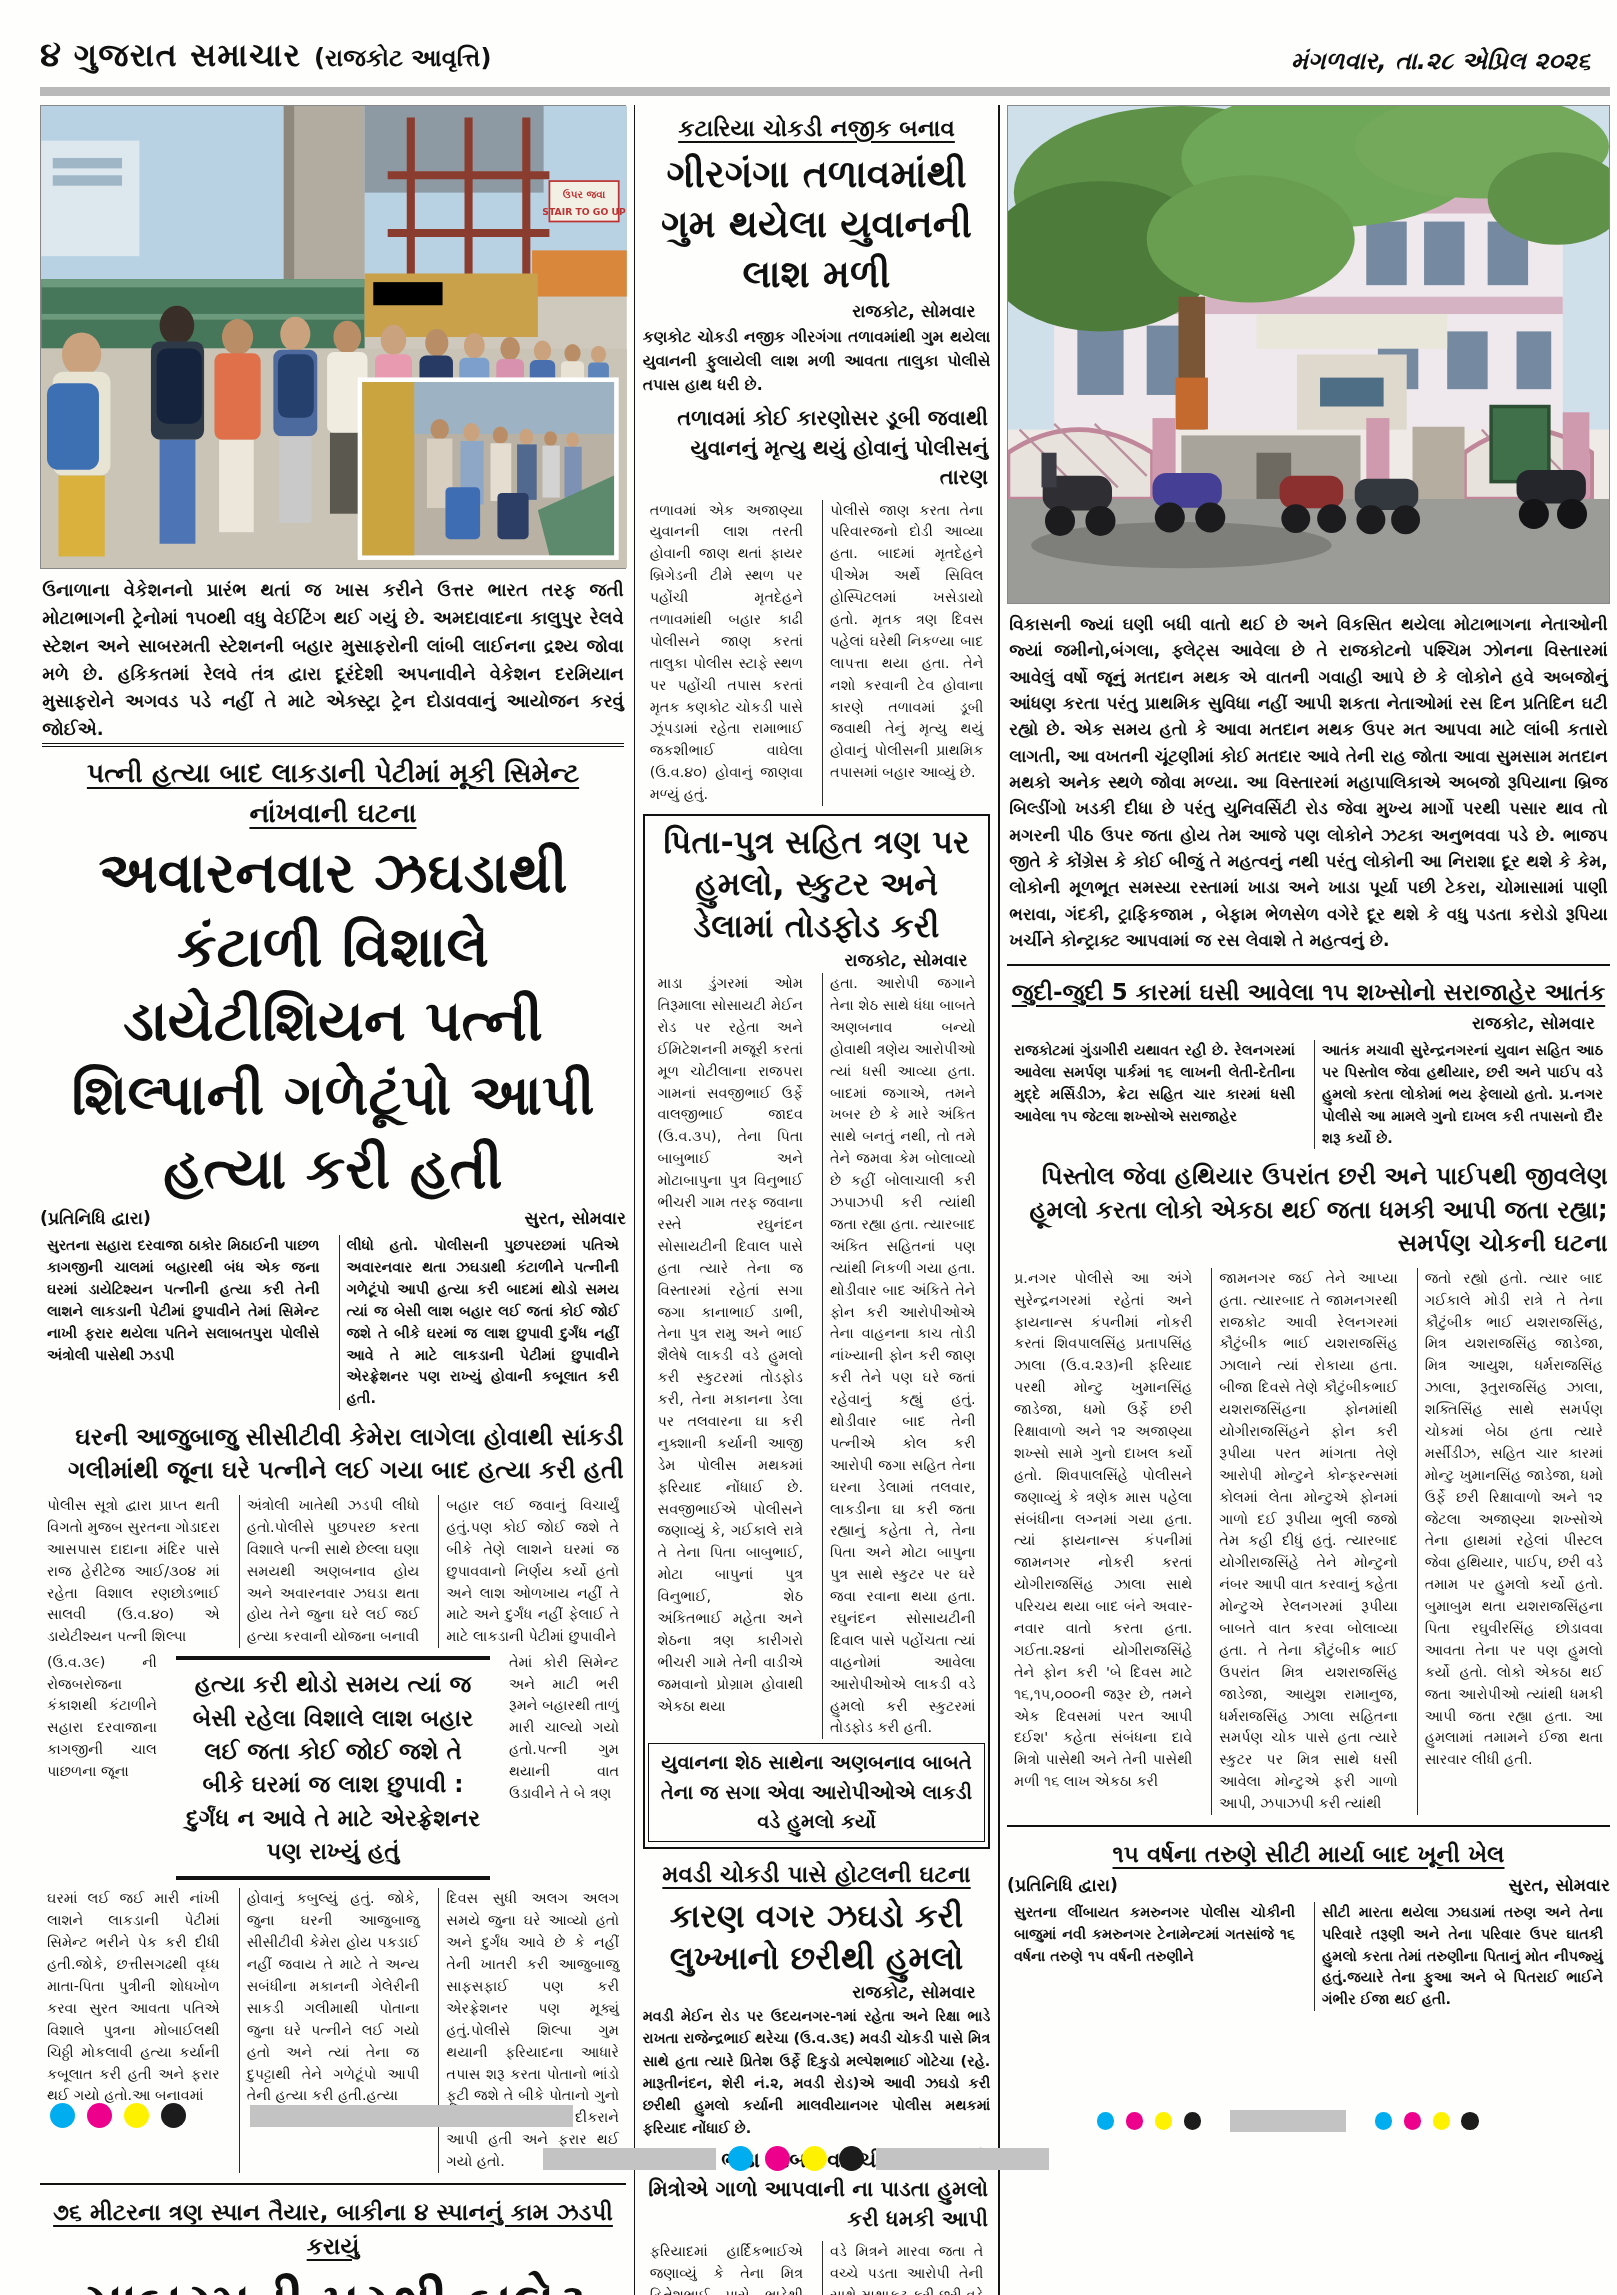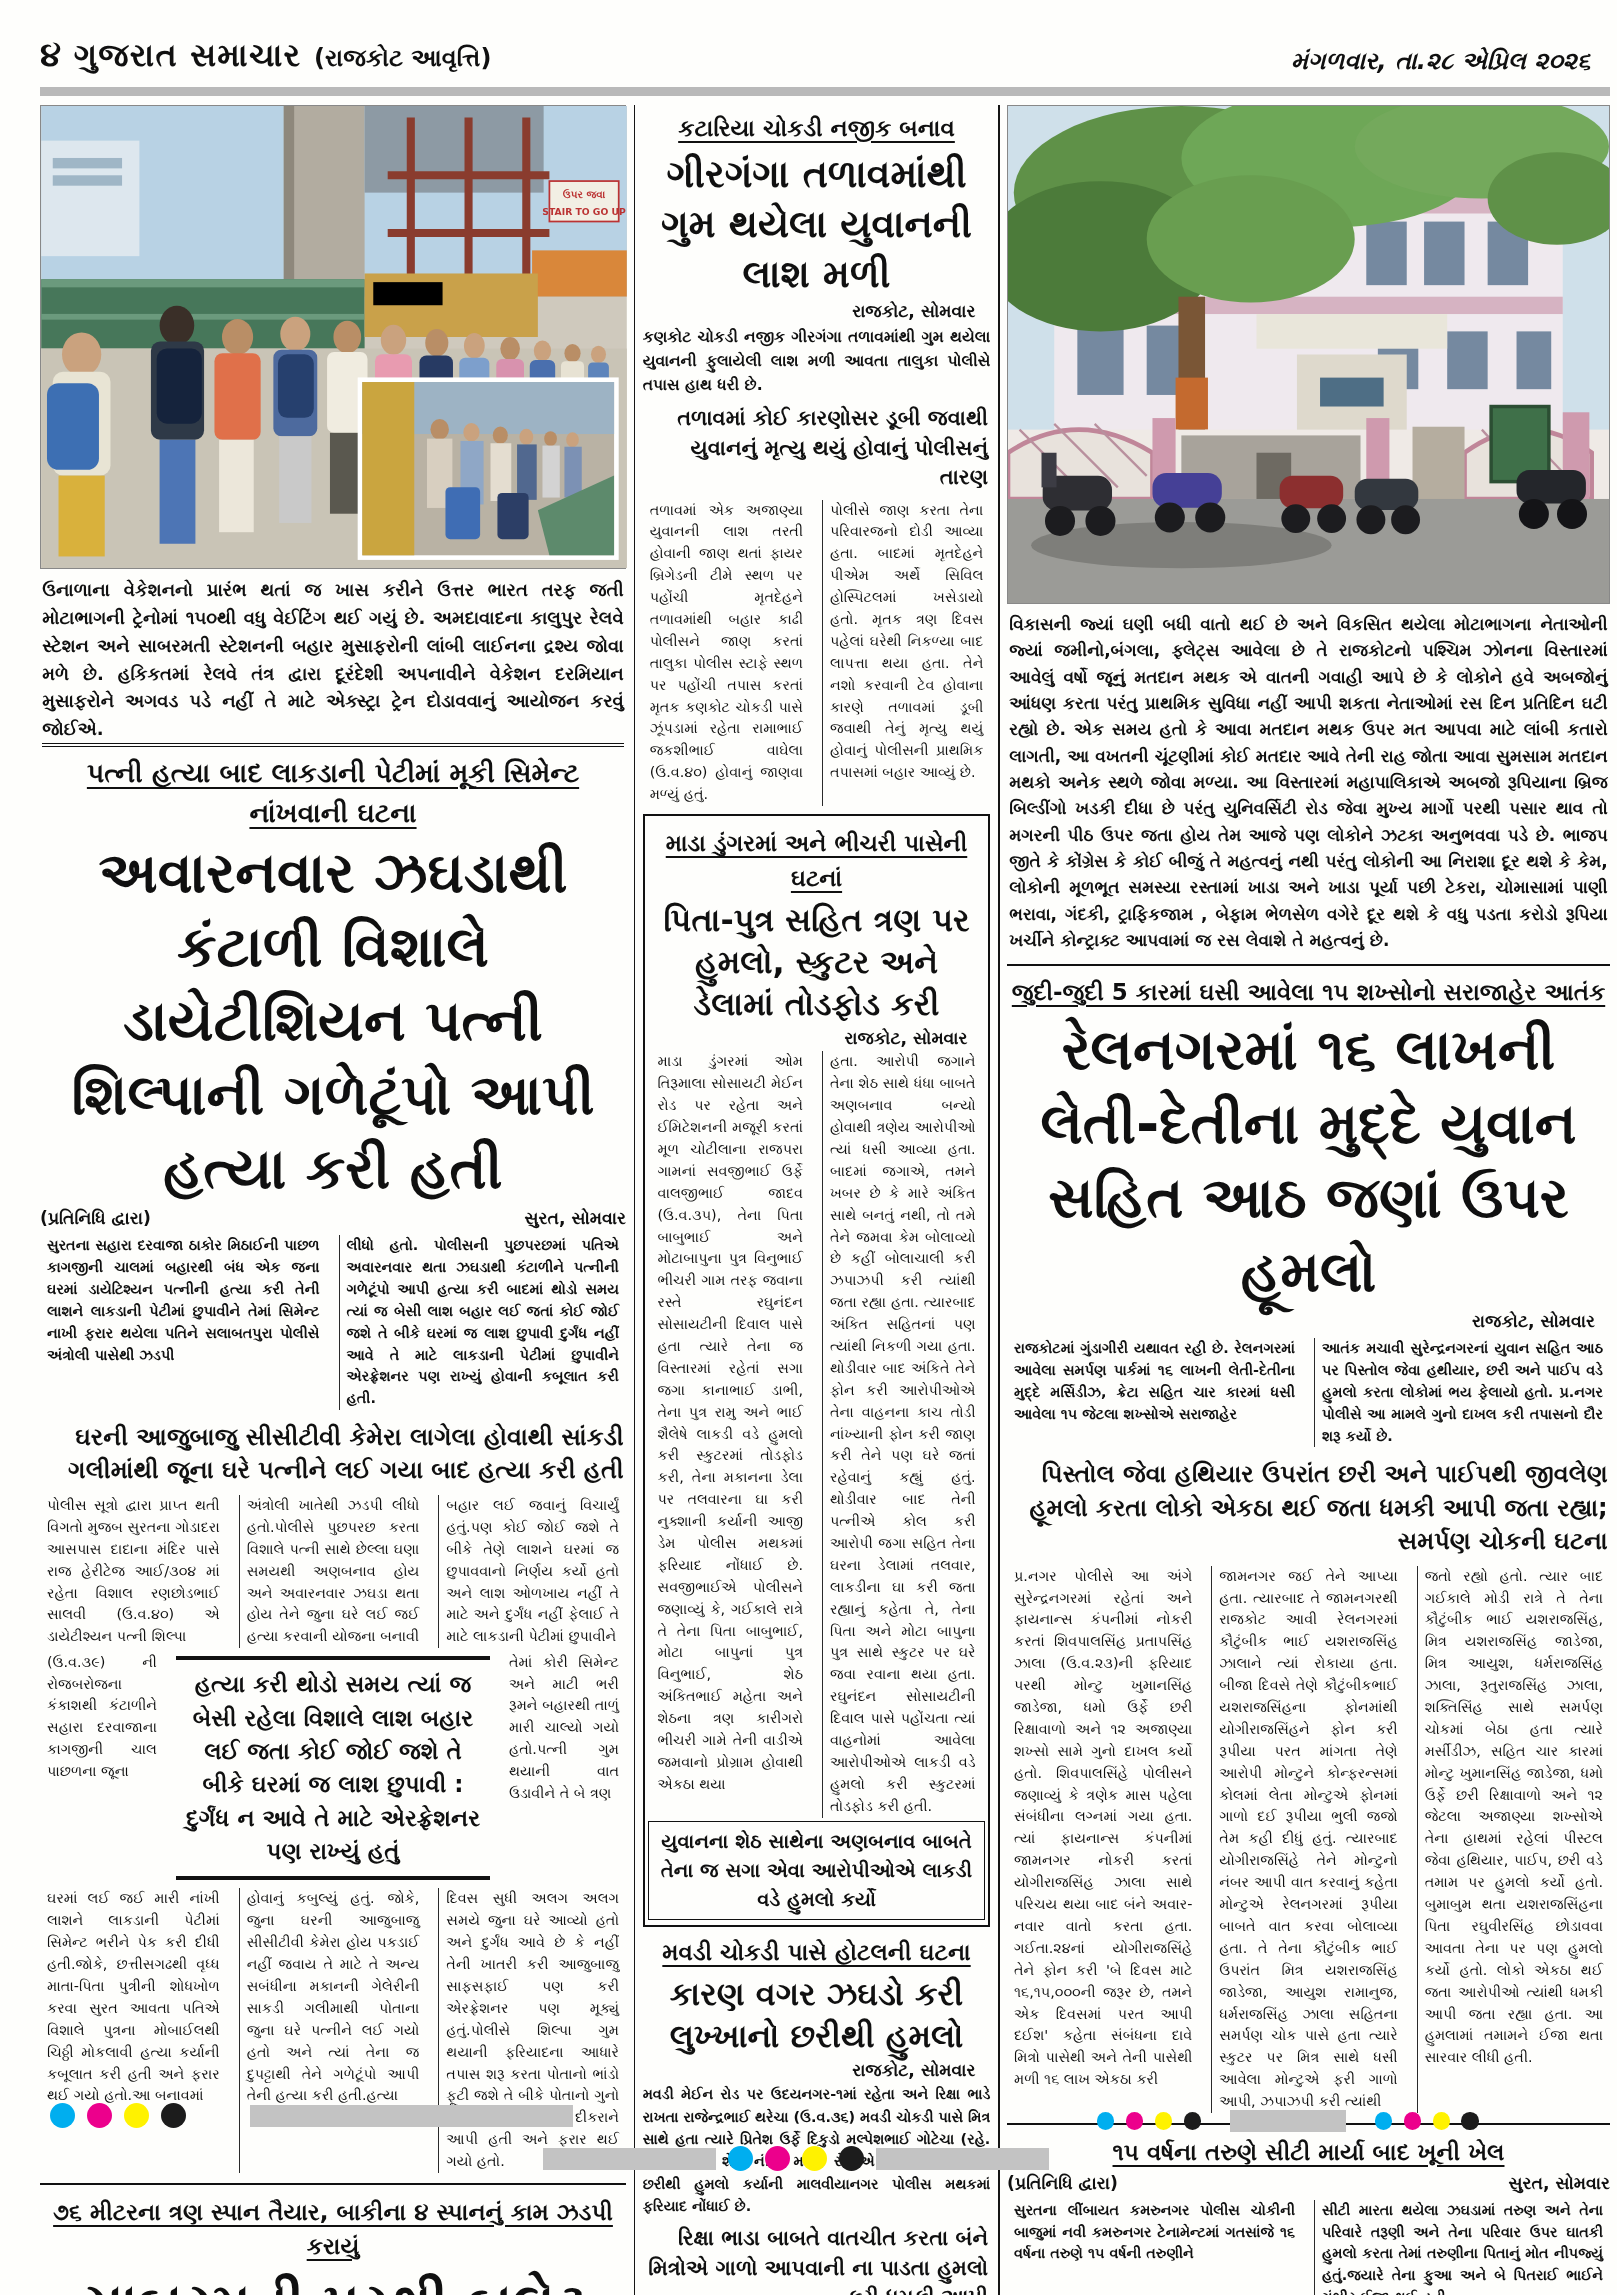--- a/index.html
+++ b/index.html
@@ -237,21 +237,20 @@
         <div class="dateline">રાજકોટ, સોમવાર</div>
         <p class="lead">કણકોટ ચોકડી નજીક ગીરગંગા તળાવમાંથી ગુમ થયેલા યુવાનની ફુલાયેલી લાશ મળી આવતા તાલુકા પોલીસે તપાસ હાથ ધરી છે.</p>
         <div class="subhead s-sm">તળાવમાં કોઈ કારણોસર ડૂબી જવાથી યુવાનનું મૃત્યુ થયું હોવાનું પોલીસનું તારણ</div>
         <div class="bodyrow">
           <div class="bcol">તળાવમાં એક અજાણ્યા યુવાનની લાશ તરતી હોવાની જાણ થતાં ફાયર બ્રિગેડની ટીમે સ્થળ પર પહોંચી મૃતદેહને તળાવમાંથી બહાર કાઢી પોલીસને જાણ કરતાં તાલુકા પોલીસ સ્ટાફે સ્થળ પર પહોંચી તપાસ કરતાં મૃતક કણકોટ ચોકડી પાસે ઝૂંપડામાં રહેતા રામાભાઈ જકશીભાઈ વાઘેલા (ઉ.વ.૪૦) હોવાનું જાણવા મળ્યું હતું.</div>
           <div class="bcol">પોલીસે જાણ કરતા તેના પરિવારજનો દોડી આવ્યા હતા. બાદમાં મૃતદેહને પીએમ અર્થે સિવિલ હોસ્પિટલમાં ખસેડાયો હતો. મૃતક ત્રણ દિવસ પહેલાં ઘરેથી નિકળ્યા બાદ લાપત્તા થયા હતા. તેને નશો કરવાની ટેવ હોવાના કારણે તળાવમાં ડૂબી જવાથી તેનું મૃત્યુ થયું હોવાનું પોલીસની પ્રાથમિક તપાસમાં બહાર આવ્યું છે.</div>
         </div>
       </div>
 
       <div class="boxed">
-        <div class="kicker">માડા ડુંગરમાં અને ભીચરી પાસેની ઘટનાં</div>
         <div class="headline h-md">પિતા-પુત્ર સહિત ત્રણ પર હુમલો, સ્કુટર અને ડેલામાં તોડફોડ કરી</div>
         <div class="dateline">રાજકોટ, સોમવાર</div>
         <div class="bodyrow">
           <div class="bcol">માડા ડુંગરમાં ઓમ તિરૂમાલા સોસાયટી મેઈન રોડ પર રહેતા અને ઈમિટેશનની મજૂરી કરતાં મૂળ ચોટીલાના રાજપરા ગામનાં સવજીભાઈ ઉર્ફે વાલજીભાઈ જાદવ (ઉ.વ.૩૫), તેના પિતા બાબુભાઈ અને મોટાબાપુના પુત્ર વિનુભાઈ ભીચરી ગામ તરફ જવાના રસ્તે રઘુનંદન સોસાયટીની દિવાલ પાસે હતા ત્યારે તેના જ વિસ્તારમાં રહેતાં સગા જગા કાનાભાઈ ડાભી, તેના પુત્ર રામુ અને ભાઈ શૈલેષે લાકડી વડે હુમલો કરી સ્કુટરમાં તોડફોડ કરી, તેના મકાનના ડેલા પર તલવારના ઘા કરી નુક્શાની કર્યાની આજી ડેમ પોલીસ મથકમાં ફરિયાદ નોંધાઈ છે. સવજીભાઈએ પોલીસને જણાવ્યું કે, ગઈકાલે રાત્રે તે તેના પિતા બાબુભાઈ, મોટા બાપુનાં પુત્ર વિનુભાઈ, શેઠ અંકિતભાઈ મહેતા અને શેઠના ત્રણ કારીગરો ભીચરી ગામે તેની વાડીએ જમવાનો પ્રોગ્રામ હોવાથી એકઠા થયા</div>
           <div class="bcol">હતા. આરોપી જગાને તેના શેઠ સાથે ધંધા બાબતે અણબનાવ બન્યો હોવાથી ત્રણેય આરોપીઓ ત્યાં ધસી આવ્યા હતા. બાદમાં જગાએ, તમને ખબર છે કે મારે અંકિત સાથે બનતું નથી, તો તમે તેને જમવા કેમ બોલાવ્યો છે કહીં બોલાચાલી કરી ઝપાઝપી કરી ત્યાંથી જતા રહ્યા હતા. ત્યારબાદ અંકિત સહિતનાં પણ ત્યાંથી નિકળી ગયા હતા. થોડીવાર બાદ અંકિતે તેને ફોન કરી આરોપીઓએ તેના વાહનના કાચ તોડી નાંખ્યાની ફોન કરી જાણ કરી તેને પણ ઘરે જતાં રહેવાનું કહ્યું હતું. થોડીવાર બાદ તેની પત્નીએ કોલ કરી આરોપી જગા સહિત તેના ઘરના ડેલામાં તલવાર, લાકડીના ઘા કરી જતા રહ્યાનું કહેતા તે, તેના પિતા અને મોટા બાપુના પુત્ર સાથે સ્કુટર પર ઘરે જવા રવાના થયા હતા. રઘુનંદન સોસાયટીની દિવાલ પાસે પહોંચતા ત્યાં વાહનોમાં આવેલા આરોપીઓએ લાકડી વડે હુમલો કરી સ્કુટરમાં તોડફોડ કરી હતી.</div>
         </div>
         <div class="endnote" style="border-width:1.7px;margin:3.5px -2.3px 0">યુવાનના શેઠ સાથેના અણબનાવ બાબતે તેના જ સગા એવા આરોપીઓએ લાકડી વડે હુમલો કર્યો</div>
       </div>
 
       <div>
@@ -351,21 +350,20 @@
                 <circle cx="910" cy="706" r="26" fill="#141417"></circle>
                 <circle cx="976" cy="706" r="26" fill="#141417"></circle>
               </g>
           </g>
         </svg>
       </div>
       <div class="caption" style="font-size:17px">વિકાસની જ્યાં ઘણી બધી વાતો થઈ છે અને વિકસિત થયેલા મોટાભાગના નેતાઓની જ્યાં જમીનો,બંગલા, ફ્લેટ્સ આવેલા છે તે રાજકોટનો પશ્ચિમ ઝોનના વિસ્તારમાં આવેલું વર્ષો જૂનું મતદાન મથક એ વાતની ગવાહી આપે છે કે લોકોને હવે અબજોનું આંધણ કરતા પરંતુ પ્રાથમિક સુવિધા નહીં આપી શકતા નેતાઓમાં રસ દિન પ્રતિદિન ઘટી રહ્યો છે. એક સમય હતો કે આવા મતદાન મથક ઉપર મત આપવા માટે લાંબી કતારો લાગતી, આ વખતની ચૂંટણીમાં કોઈ મતદાર આવે તેની રાહ જોતા આવા સુમસામ મતદાન મથકો અનેક સ્થળે જોવા મળ્યા. આ વિસ્તારમાં મહાપાલિકાએ અબજો રૂપિયાના બ્રિજ બિલ્ડીંગો ખડકી દીધા છે પરંતુ યુનિવર્સિટી રોડ જેવા મુખ્ય માર્ગો પરથી પસાર થાવ તો મગરની પીઠ ઉપર જતા હોય તેમ આજે પણ લોકોને ઝટકા અનુભવવા પડે છે.  ભાજપ જીતે કે કોંગ્રેસ કે કોઈ બીજું તે મહત્વનું નથી પરંતુ  લોકોની આ નિરાશા દૂર થશે કે કેમ, લોકોની મૂળભૂત સમસ્યા રસ્તામાં ખાડા અને ખાડા પૂર્યા પછી ટેકરા, ચોમાસામાં પાણી ભરાવા, ગંદકી, ટ્રાફિકજામ , બેફામ ભેળસેળ વગેરે દૂર થશે કે વધુ પડતા કરોડો રૂપિયા ખર્ચીને કોન્ટ્રાક્ટ આપવામાં જ  રસ લેવાશે તે મહત્વનું છે.</div>
 
       <div class="toprule">
         <div class="kicker">જુદી-જુદી 5 કારમાં ઘસી આવેલા ૧૫ શખ્સોનો સરાજાહેર આતંક</div>
-        <div class="headline h-xl">રેલનગરમાં ૧૬ લાખની લેતી-દેતીના મુદ્દે યુવાન સહિત આઠ જણાં ઉપર હૂમલો</div>
         <div class="dateline">રાજકોટ, સોમવાર</div>
         <div class="bodyrow">
           <div class="bcol lead">રાજકોટમાં ગુંડાગીરી યથાવત રહી છે. રેલનગરમાં આવેલા સમર્પણ પાર્કમાં ૧૬ લાખની લેતી-દેતીના મુદ્દે મર્સિડીઝ, ક્રેટા સહિત ચાર કારમાં ધસી આવેલા ૧૫ જેટલા શખ્સોએ સરાજાહેર</div>
           <div class="bcol lead">આતંક મચાવી સુરેન્દ્રનગરનાં યુવાન સહિત આઠ પર પિસ્તોલ જેવા હથીયાર, છરી અને પાઈપ વડે હુમલો કરતા લોકોમાં ભય ફેલાયો હતો. પ્ર.નગર પોલીસે આ મામલે ગુનો દાખલ કરી તપાસનો દૌર શરૂ કર્યો છે.</div>
         </div>
         <div class="subhead">પિસ્તોલ જેવા હથિયાર ઉપરાંત છરી અને પાઈપથી જીવલેણ હૂમલો કરતા લોકો એકઠા થઈ જતા ધમકી આપી જતા રહ્યા; સમર્પણ ચોકની ઘટના</div>
         <div class="bodyrow">
           <div class="bcol">પ્ર.નગર પોલીસે આ અંગે સુરેન્દ્રનગરમાં રહેતાં અને ફાયનાન્સ કંપનીમાં નોકરી કરતાં શિવપાલસિંહ પ્રતાપસિંહ ઝાલા (ઉ.વ.૨૩)ની ફરિયાદ પરથી મોન્ટુ ખુમાનસિંહ જાડેજા, ધમો ઉર્ફે છરી રિક્ષાવાળો અને ૧૨ અજાણ્યા શખ્સો સામે ગુનો દાખલ કર્યો હતો. શિવપાલસિંહે પોલીસને જણાવ્યું કે ત્રણેક માસ પહેલા સંબંધીના લગ્નમાં ગયા હતા. ત્યાં ફાયનાન્સ કંપનીમાં જામનગર નોકરી કરતાં યોગીરાજસિંહ ઝાલા સાથે પરિચય થયા બાદ બંને અવાર-નવાર વાતો કરતા હતા. ગઈતા.૨૪નાં યોગીરાજસિંહે તેને ફોન કરી 'બે દિવસ માટે ૧૬,૧૫,૦૦૦ની જરૂર છે, તમને એક દિવસમાં પરત આપી દઈશ' કહેતા સંબંધના દાવે મિત્રો પાસેથી અને તેની પાસેથી મળી ૧૬ લાખ એકઠા કરી</div>
           <div class="bcol">જામનગર જઈ તેને આપ્યા હતા. ત્યારબાદ તે જામનગરથી રાજકોટ આવી રેલનગરમાં કૌટુંબીક ભાઈ યશરાજસિંહ ઝાલાને ત્યાં રોકાયા હતા. બીજા દિવસે તેણે કૌટુંબીકભાઈ યશરાજસિંહના ફોનમાંથી યોગીરાજસિંહને ફોન કરી રૂપીયા પરત માંગતા તેણે આરોપી મોન્ટુને કોન્ફરન્સમાં કોલમાં લેતા મોન્ટુએ ફોનમાં ગાળો દઈ રૂપીયા ભુલી જજો તેમ કહી દીધું હતું. ત્યારબાદ યોગીરાજસિંહે તેને મોન્ટુનો નંબર આપી વાત કરવાનું કહેતા મોન્ટુએ રેલનગરમાં રૂપીયા બાબતે વાત કરવા બોલાવ્યા હતા. તે તેના કૌટુંબીક ભાઈ ઉપરાંત મિત્ર યશરાજસિંહ જાડેજા, આયુશ રામાનુજ, ધર્મરાજસિંહ ઝાલા સહિતના સમર્પણ ચોક પાસે હતા ત્યારે સ્કુટર પર મિત્ર સાથે ધસી આવેલા મોન્ટુએ ફરી ગાળો આપી, ઝપાઝપી કરી ત્યાંથી</div>
           <div class="bcol">જતો રહ્યો હતો. ત્યાર બાદ ગઈકાલે મોડી રાત્રે તે તેના કૌટુંબીક ભાઈ યશરાજસિંહ, મિત્ર યશરાજસિંહ જાડેજા, મિત્ર આયુશ, ધર્મરાજસિંહ ઝાલા, રૂતુરાજસિંહ ઝાલા, શક્તિસિંહ સાથે સમર્પણ ચોકમાં બેઠા હતા ત્યારે મર્સીડીઝ, સહિત ચાર કારમાં મોન્ટુ ખુમાનસિંહ જાડેજા, ધમો ઉર્ફે છરી રિક્ષાવાળો અને ૧૨ જેટલા અજાણ્યા શખ્સોએ તેના હાથમાં રહેલાં પીસ્ટલ જેવા હથિયાર, પાઈપ, છરી વડે તમામ પર હુમલો કર્યો હતો. બુમાબુમ થતા યશરાજસિંહના પિતા રઘુવીરસિંહ છોડાવવા આવતા તેના પર પણ હુમલો કર્યો હતો. લોકો એકઠા થઈ જતા આરોપીઓ ત્યાંથી ધમકી આપી જતા રહ્યા હતા. આ હુમલામાં તમામને ઈજા થતા સારવાર લીધી હતી.</div>

